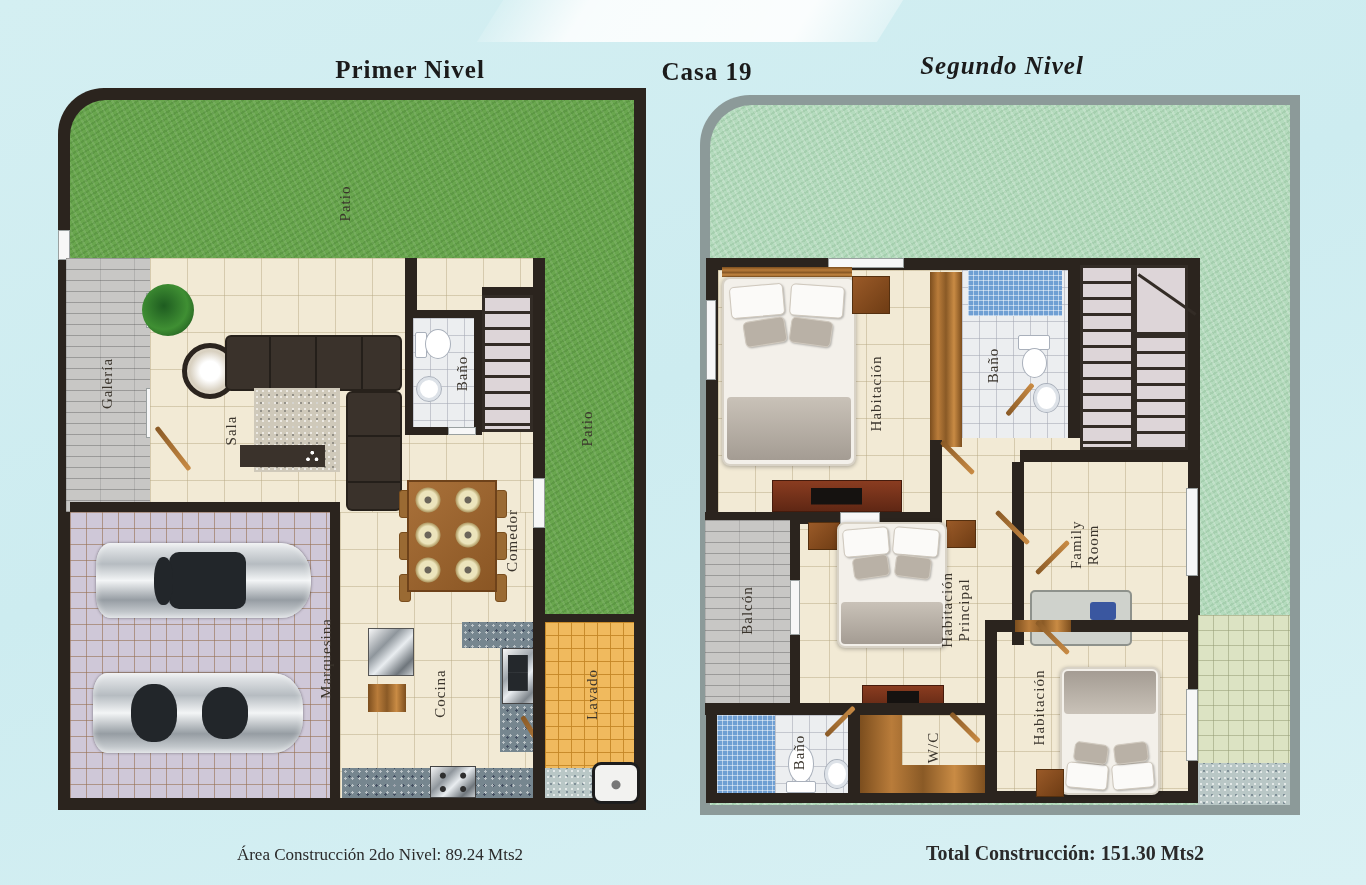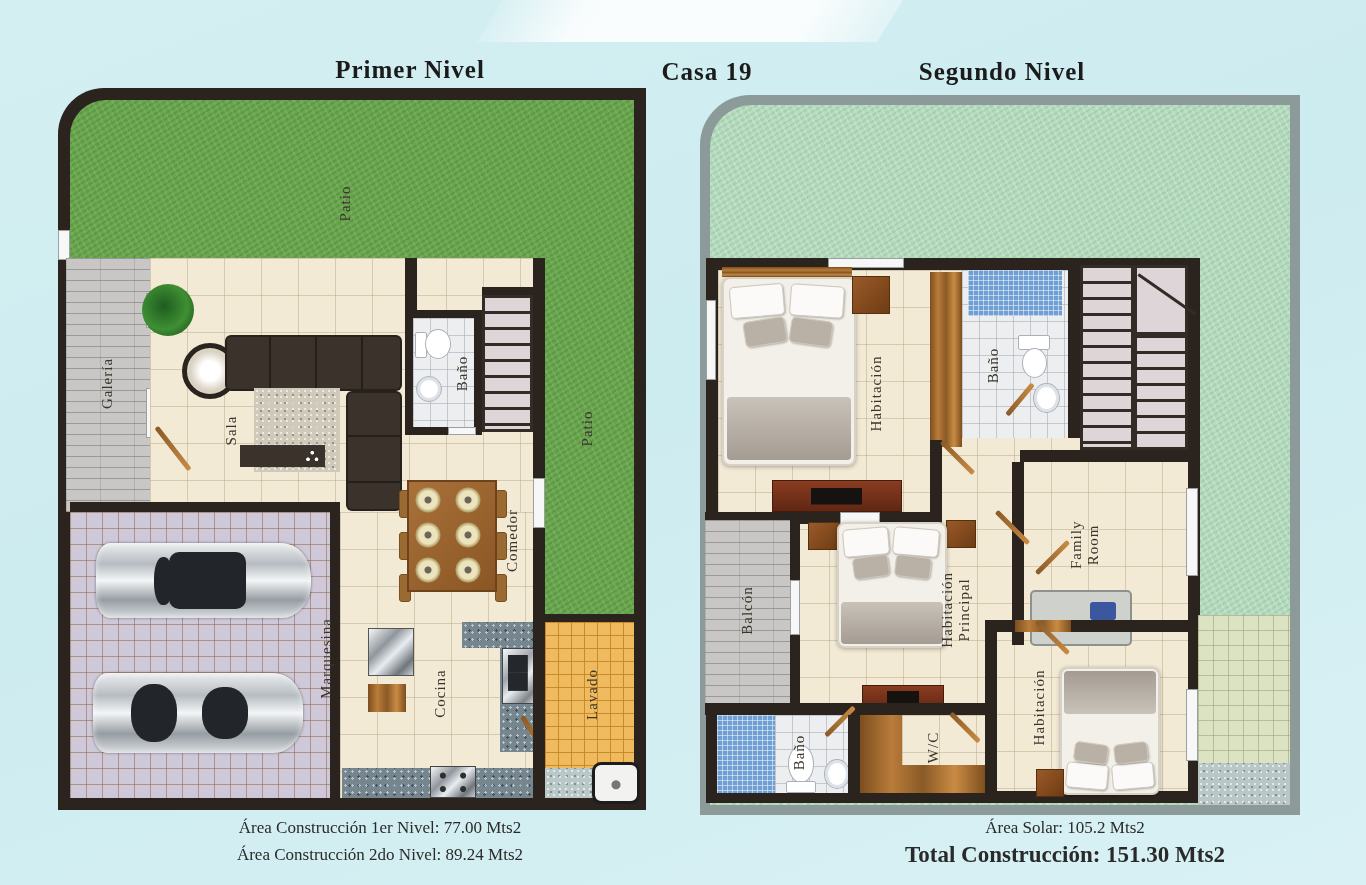--- a/index.html
+++ b/index.html
@@ -5,21 +5,21 @@
   html,body { margin:0; padding:0; }
   body { width:1366px; height:885px; overflow:hidden;
          font-family:"Liberation Serif","DejaVu Serif",serif; }
   .sheet { position:relative; width:1366px; height:885px;
            background:linear-gradient(160deg,#d4eff2 0%,#cdecf0 45%,#d9f1f4 100%); }
   .abs { position:absolute; }
 
   
   .title { font-weight:bold; font-size:25px; color:#1b1b1b; text-align:center; letter-spacing:1px; }
   .foot  { font-size:17px; color:#2a2a2a; text-align:center; }
-  .foot.bold { font-weight:bold; font-size:23px; }
+  .foot.bold { font-weight:bold; font-size:20px; }
   .vlabel { display:flex; align-items:center; justify-content:center; pointer-events:none; }
   .vlabel span { display:block; transform:rotate(-90deg); white-space:nowrap;
                  font-size:15px; color:#3a342c; letter-spacing:1px; text-align:center; }
   .vlabel.wrap span { white-space:normal; line-height:1.12; }
 
   
   .wall { background:#2b241e; }
   .grass1 { background-color:#69a64e;
     background-image:repeating-linear-gradient(63deg,rgba(255,255,255,.08) 0 2px,transparent 2px 6px),
                      repeating-linear-gradient(-32deg,rgba(20,70,10,.14) 0 2px,transparent 2px 5px); }
@@ -129,21 +129,21 @@
 </style>
 </head>
 <body>
 
 <div class="sheet">
 
   <div class="abs whiteband" style="left:490px;top:0;width:400px;height:42px;"></div>
 
   <div class="abs title" style="left:300px;top:56px;width:220px;">Primer Nivel</div>
   <div class="abs title" style="left:627px;top:58px;width:160px;">Casa 19</div>
-  <div class="abs title" style="left:882px;top:58px;width:240px;">Segundo Nivel</div>
+  <div class="abs title" style="left:882px;top:52px;width:240px;font-style:italic;">Segundo Nivel</div>
 
   <div class="abs wall" style="left:58px;top:88px;width:588px;height:722px;border-radius:46px 0 0 0;">
 
     <div class="abs grass1" style="left:12px;top:12px;width:564px;height:158px;border-radius:36px 0 0 0;"></div>
     <div class="abs vlabel" style="left:266px;top:60px;width:44px;height:110px;">
         <span>Patio</span>
       </div>
     <div class="abs window" style="left:0;top:142px;width:12px;height:30px;"></div>
 
     <div class="abs planks" style="left:8px;top:170px;width:84px;height:254px;"></div>
@@ -354,18 +354,16 @@
     <div class="abs nightstand" style="left:336px;top:674px;width:26px;height:26px;"></div>
     <div class="abs vlabel" style="left:318px;top:556px;width:44px;height:112px;">
         <span>Habitación</span>
       </div>
     <div class="abs window" style="left:486px;top:594px;width:12px;height:72px;"></div>
 
     <div class="abs terrace" style="left:498px;top:520px;width:92px;height:148px;"></div>
     <div class="abs speckle3" style="left:498px;top:668px;width:92px;height:42px;"></div>
   </div>
 
-  <div class="abs foot" style="left:160px;top:818px;width:440px;">Área Construcción 1er Nivel: 77.00 Mts2</div>
   <div class="abs foot" style="left:160px;top:845px;width:440px;">Área Construcción 2do Nivel: 89.24 Mts2</div>
-  <div class="abs foot" style="left:840px;top:818px;width:450px;">Área Solar: 105.2 Mts2</div>
   <div class="abs foot bold" style="left:830px;top:842px;width:470px;">Total Construcción: 151.30 Mts2</div>
 
 </div>
 
 </body></html>

